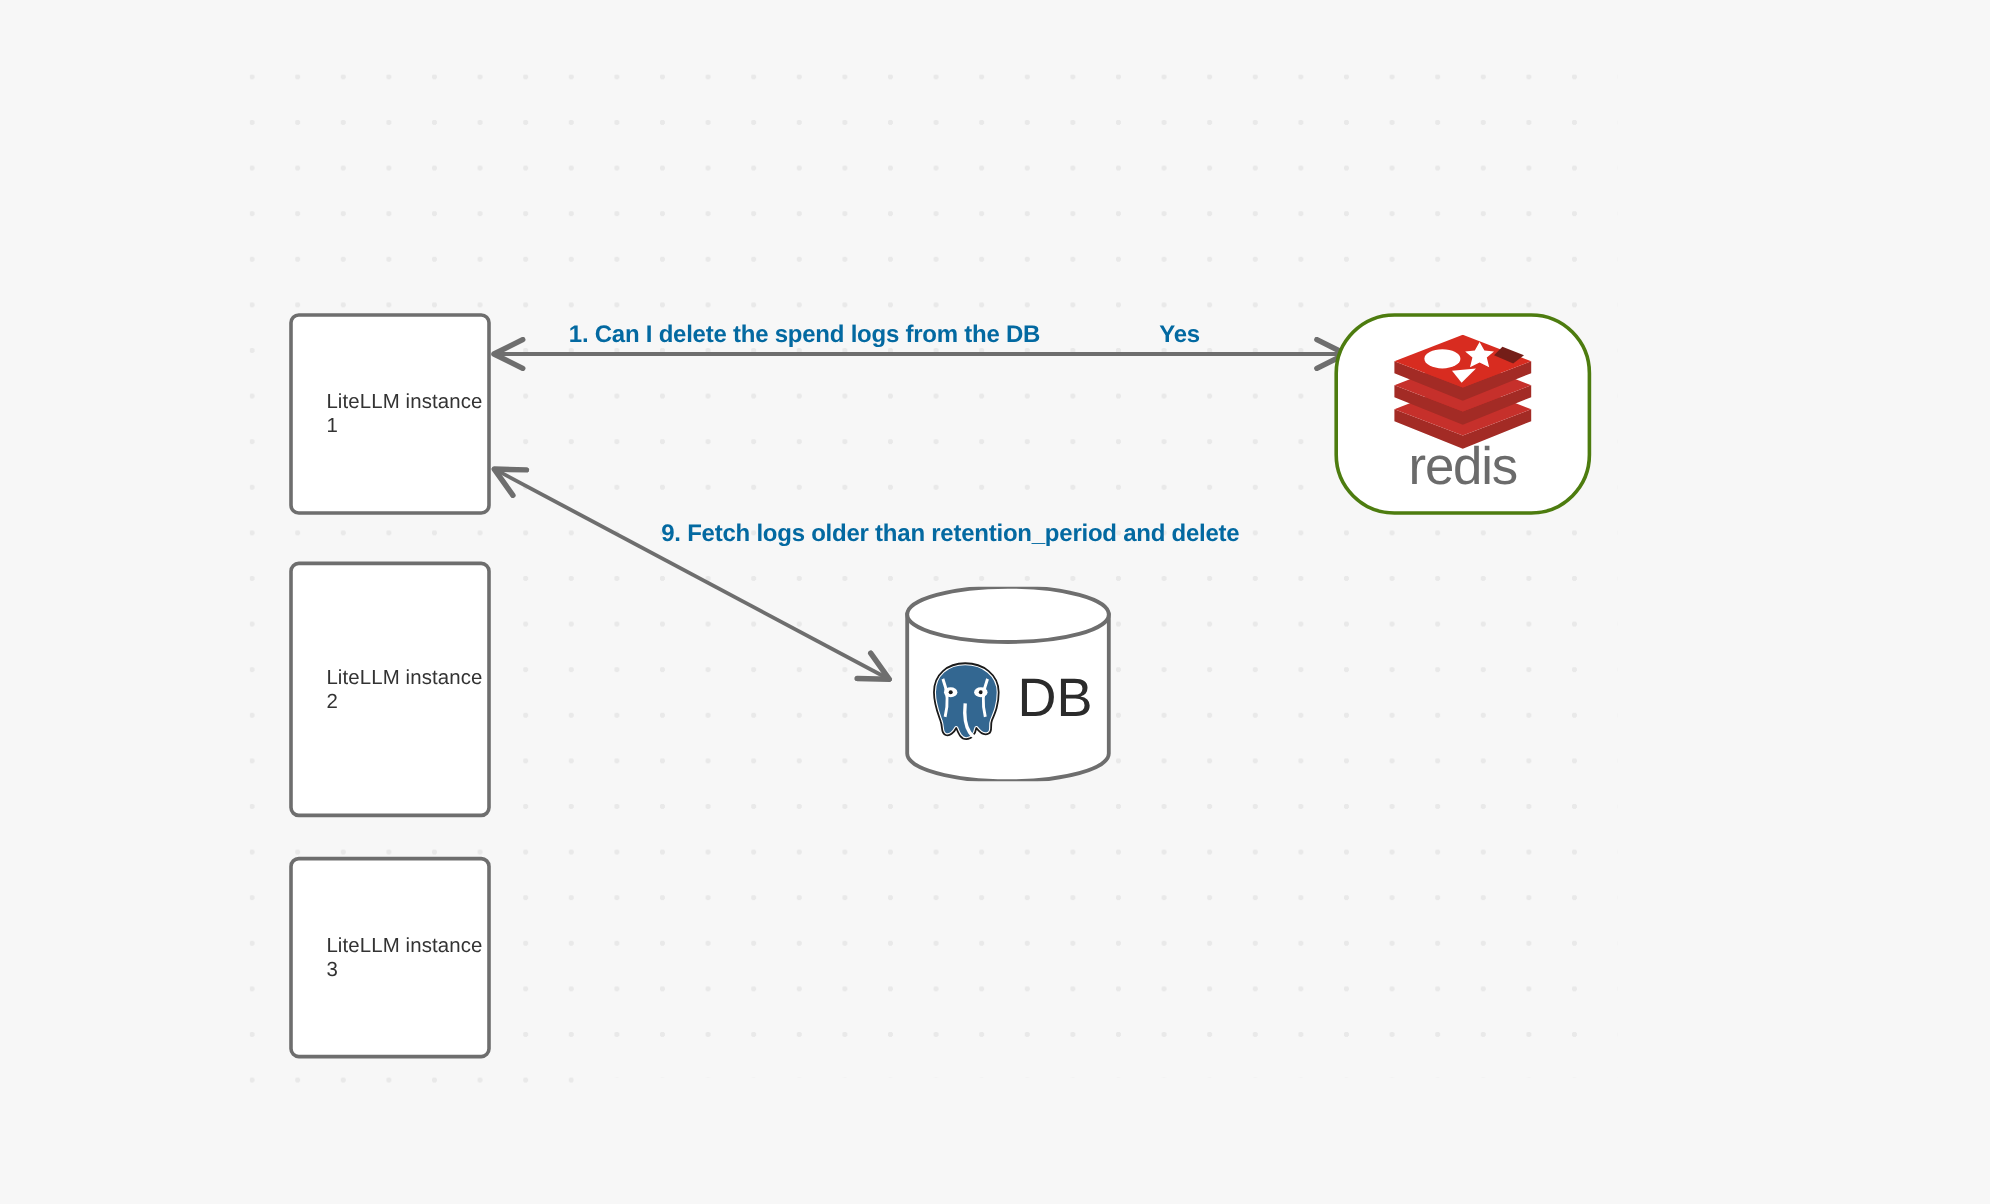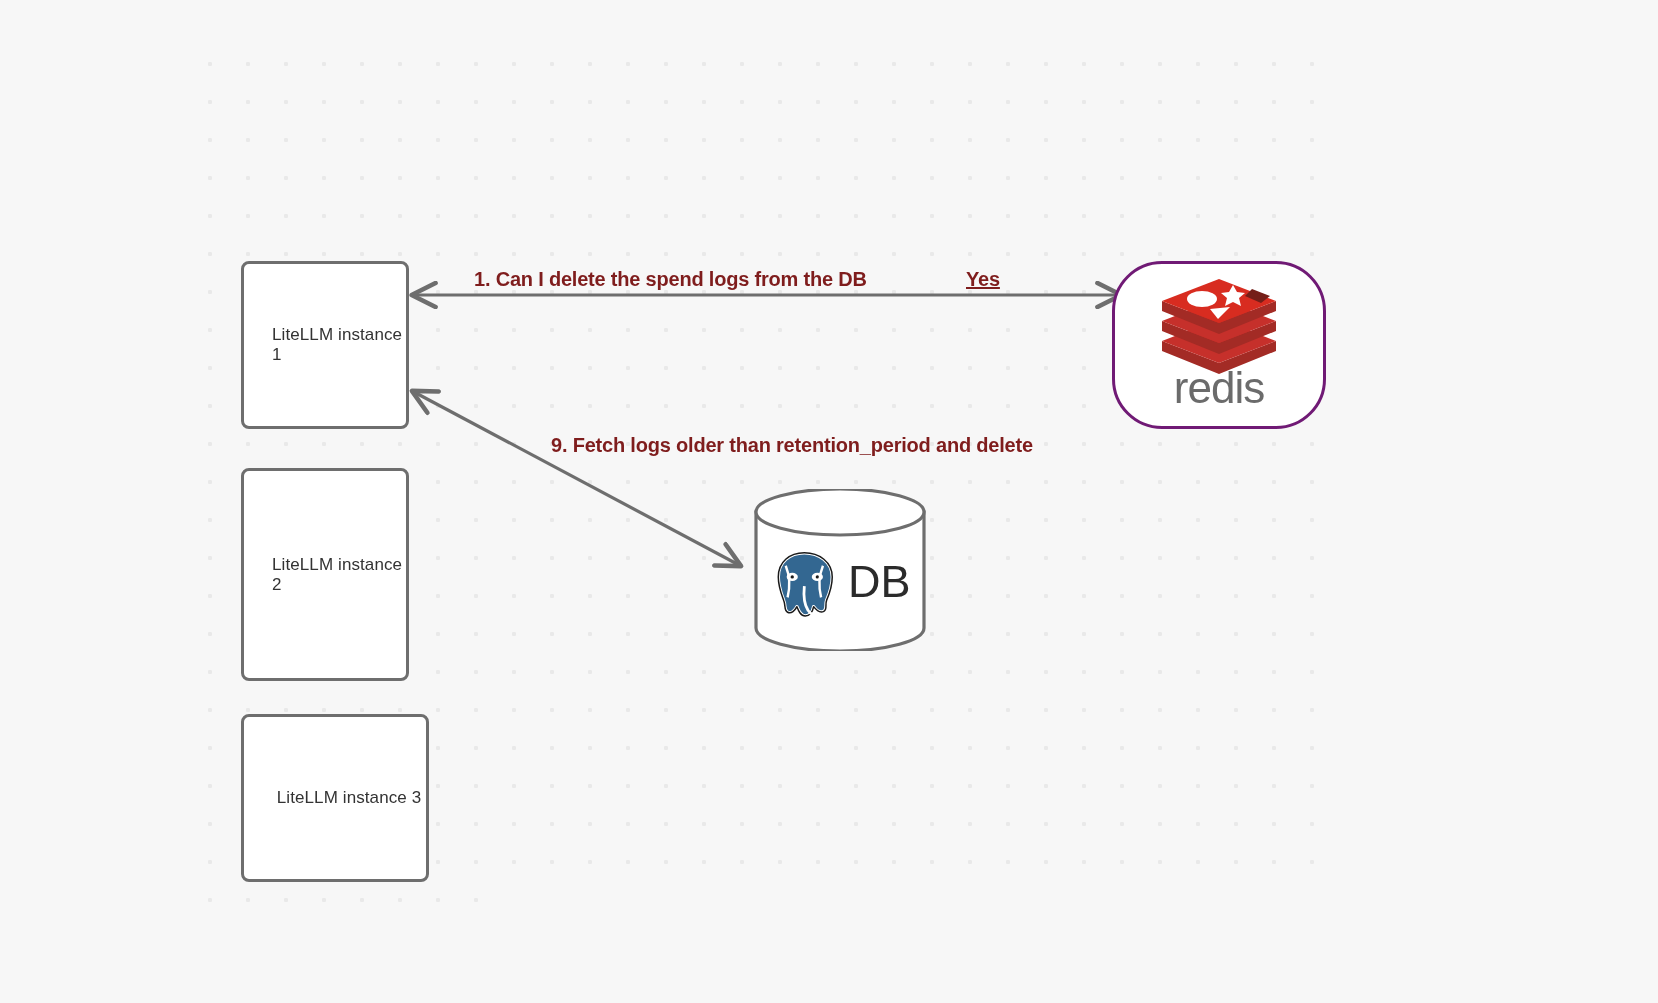--- a/index.html
+++ b/index.html
@@ -53,31 +53,31 @@
   }
   .node-box .node-label {
     font-size: 17px;
     color: #333333;
     font-family: "Liberation Sans", sans-serif;
     letter-spacing: 0.1px;
     margin-left: 28px;
   }
   #node-instance-1 { left: 241px; top: 261px; width: 168px; height: 168px; }
   #node-instance-2 { left: 241px; top: 468px; width: 168px; height: 213px; }
-  #node-instance-3 { left: 241px; top: 714px; width: 188px; height: 168px; }
+  #node-instance-3 { left: 241px; top: 714px; width: 168px; height: 168px; }
 
   
   #node-redis {
     position: absolute;
     left: 1112px;
     top: 261px;
     width: 214px;
     height: 168px;
     background: #ffffff;
-    border: 3px solid #701a75;
+    border: 3px solid #4d7c0f;
     border-radius: 50px;
     box-sizing: border-box;
     display: flex;
     align-items: center;
     justify-content: center;
     text-decoration: underline;
   }
   
   #node-db {
     position: absolute;
@@ -85,26 +85,26 @@
     top: 489px;
     width: 174px;
     height: 160px;
   }
   
   .edge-label {
     position: absolute;
     font-family: "Liberation Sans", sans-serif;
     font-weight: bold;
     font-size: 20px;
-    color: #7f1d1d;
+    color: #0369a1;
     white-space: nowrap;
     letter-spacing: -0.2px;
   }
   #label-step-1 { left: 474px; top: 268px; }
-  #label-step-1-answer { left: 966px; top: 268px; text-decoration: underline; }
+  #label-step-1-answer { left: 966px; top: 268px; }
   #label-step-2 { left: 551px; top: 434px; }
 
   svg.overlay {
     position: absolute;
     left: 0;
     top: 0;
     width: 1658px;
     height: 1003px;
     pointer-events: none;
   }

